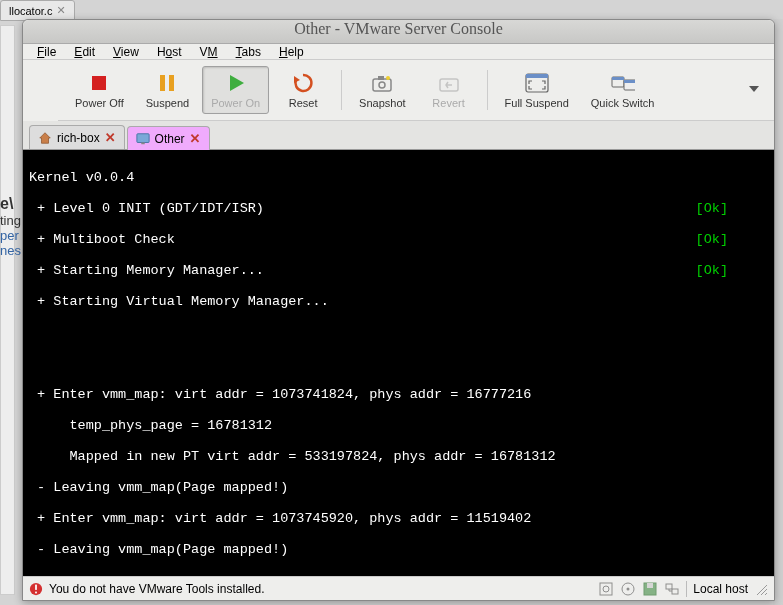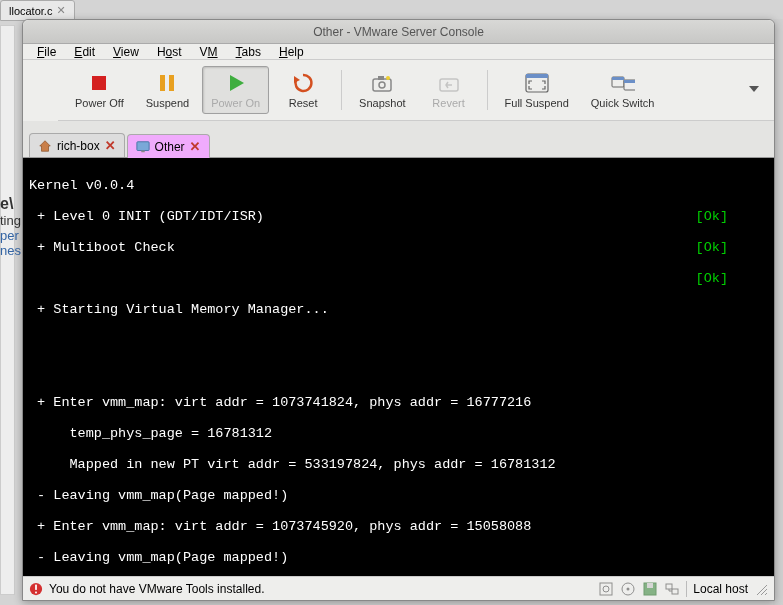--- a/index.html
+++ b/index.html
@@ -5,36 +5,36 @@
 * { box-sizing: border-box; margin: 0; padding: 0; }
 body { background: #d4d4d4; font-family: "Segoe UI", Arial, sans-serif; font-size: 12px; width: 783px; height: 605px; overflow: hidden; position: relative; }
 
 .bg-tab { position: absolute; top: 0; left: 0; background: #e8e8e8; border: 1px solid #aaa; border-radius: 3px 3px 0 0; padding: 3px 8px; font-size: 11px; display: flex; align-items: center; gap: 4px; }
 .bg-tab .close-x { color: #888; cursor: pointer; }
 .bg-left { position: absolute; left: 0; top: 25px; width: 15px; bottom: 10px; background: #eee; border: 1px solid #ccc; }
 .bg-frag { position: absolute; left: 0; top: 195px; font-size: 13px; color: #333; }
 .bg-scroll { position: absolute; right: 0; top: 19px; bottom: 0; width: 10px; background: #d0d0d0; }
 
 .window { position: absolute; left: 22px; top: 19px; width: 753px; height: 582px; background: #eeeeec; border: 1px solid #888; border-radius: 6px 6px 0 0; box-shadow: 0 2px 8px rgba(0,0,0,0.3); display: flex; flex-direction: column; }
-.titlebar { height: 24px; background: linear-gradient(#d8d8d6, #c8c8c6); border-radius: 6px 6px 0 0; display: flex; align-items: center; justify-content: center; font-size: 12px; color: #555; border-bottom: 1px solid #aaa; }
+.titlebar { height: 24px; background: linear-gradient(#d8d8d6, #c8c8c6); border-radius: 6px 6px 0 0; display: flex; justify-content: center; font-size: 16px; color: #555; border-bottom: 1px solid #aaa; font-family: Liberation Serif, serif; }
 .menubar { height: 16px; display: flex; align-items: center; padding: 0 6px; gap: 2px; border-bottom: 1px solid #ccc; }
 .menubar span { padding: 3px 8px; cursor: pointer; }
 .menubar span u { text-decoration: underline; }
 
 .toolbar { display: flex; align-items: center; padding: 6px 8px; gap: 4px; border-bottom: 1px solid #ccc; background: #eeeeec; margin-left: 35px; }
 .tbtn { display: flex; flex-direction: column; align-items: center; gap: 2px; padding: 4px 8px; min-width: 60px; border: 1px solid transparent; border-radius: 3px; cursor: pointer; }
 .tbtn.pressed { border: 1px solid #a0a0a0; background: #e0e0de; box-shadow: inset 1px 1px 2px rgba(0,0,0,0.15); }
 .tbtn .ico { width: 24px; height: 24px; display: flex; align-items: center; justify-content: center; }
 .tbtn .lbl { font-size: 11px; color: #333; }
 .tbtn.disabled .lbl { color: #aaa; }
 .toolbar .sep { width: 1px; height: 40px; background: #ccc; margin: 0 4px; }
 .toolbar .chev { margin-left: auto; padding: 6px; cursor: pointer; }
 
 .tabstrip { display: flex; align-items: flex-end; padding: 4px 6px 0 6px; gap: 2px; background: #e4e4e2; border-bottom: 1px solid #999; }
-.vtab { display: flex; align-items: center; gap: 5px; padding: 4px 8px; border: 1px solid #aaa; border-bottom: none; border-radius: 4px 4px 0 0; background: #ddd; font-size: 12px; cursor: pointer; margin-top: 8px; }
+.vtab { display: flex; align-items: center; gap: 5px; padding: 4px 8px; border: 1px solid #aaa; border-bottom: none; border-radius: 4px 4px 0 0; background: #ddd; font-size: 12px; cursor: pointer; }
 .vtab.active { background: #f0abfc; position: relative; top: 1px; }
 .vtab .tico { width: 14px; height: 14px; }
 .vtab .tx { color: #c0392b; font-weight: bold; font-size: 13px; }
 
 .console { flex: 1; background: #000; color: #fff; font-family: "Courier New", monospace; font-size: 13.5px; line-height: 1.15; padding: 4px 6px; white-space: pre; overflow: hidden; position: relative; }
 .console .ok { color: #00d000; }
 .console .row { display: flex; }
 .console .lt { flex: 0 0 auto; }
 .console .rt { margin-left: auto; padding-right: 40px; }
 
@@ -177,29 +177,29 @@
         </svg>
       <span>Other</span>
       <span class="tx">✕</span>
     </div>
   </div>
 
   <div class="console">
 <div>Kernel v0.0.4</div>
 <div class="row"><span class="lt"> + Level 0 INIT (GDT/IDT/ISR)</span><span class="rt ok">[Ok]</span></div>
 <div class="row"><span class="lt"> + Multiboot Check</span><span class="rt ok">[Ok]</span></div>
-<div class="row"><span class="rt ok">[Ok]</span></div>
+<div class="row"><span class="lt"> + Starting Memory Manager...</span><span class="rt ok">[Ok]</span></div>
 <div> + Starting Virtual Memory Manager...</div>
 <div>&nbsp;</div>
 <div>&nbsp;</div>
 <div> + Enter vmm_map: virt addr = 1073741824, phys addr = 16777216</div>
 <div>     temp_phys_page = 16781312</div>
 <div>     Mapped in new PT virt addr = 533197824, phys addr = 16781312</div>
 <div> - Leaving vmm_map(Page mapped!)</div>
-<div> + Enter vmm_map: virt addr = 1073745920, phys addr = 15058088</div>
+<div> + Enter vmm_map: virt addr = 1073745920, phys addr = 11519402</div>
 <div> - Leaving vmm_map(Page mapped!)</div>
 
 
 
 
 
 
 
 
   </div>

